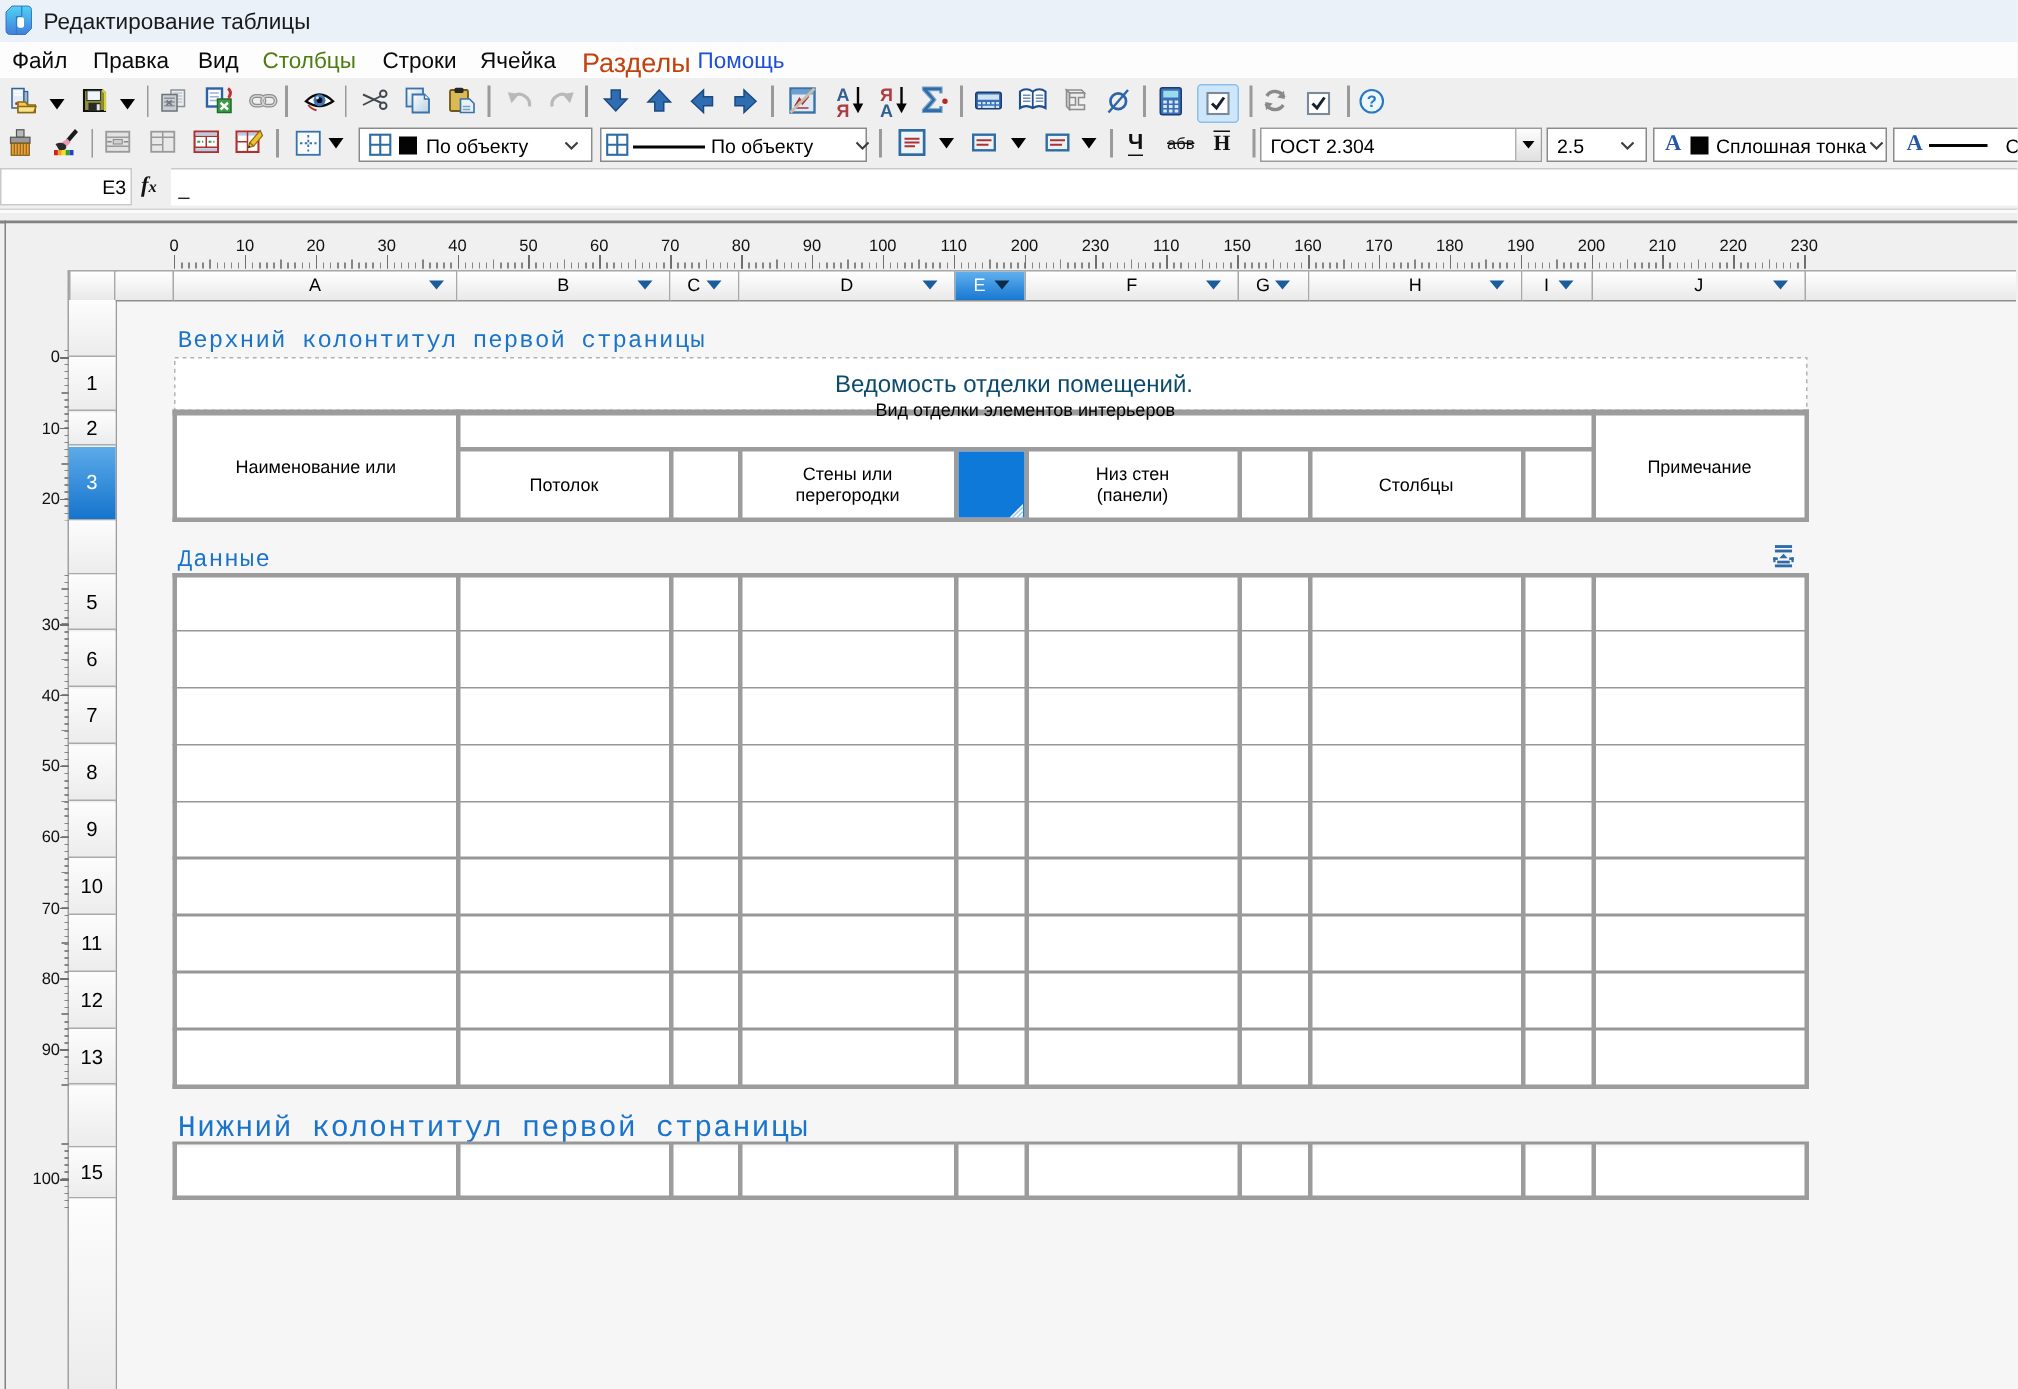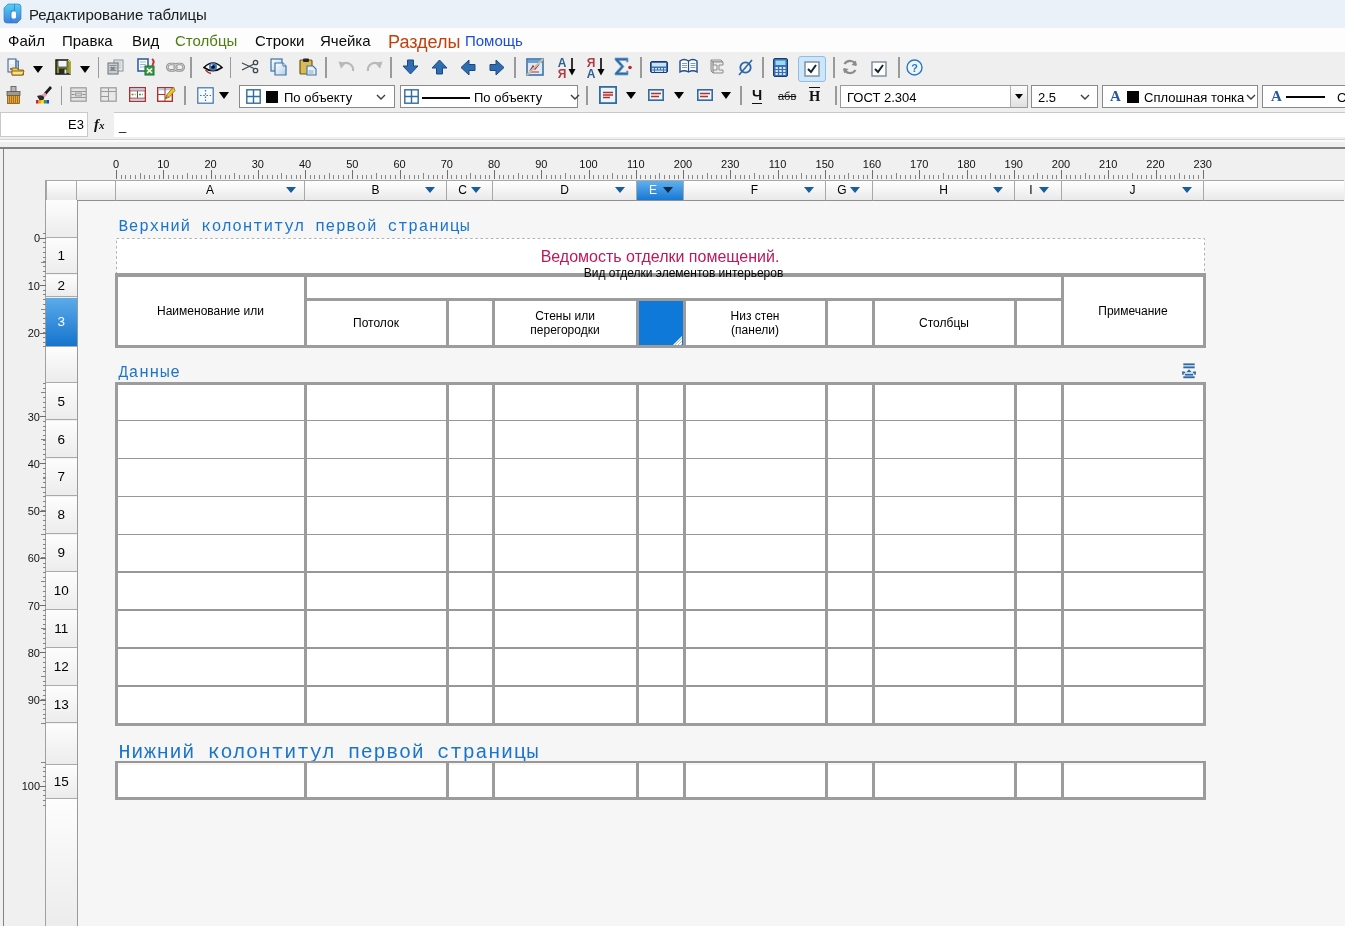--- a/index.html
+++ b/index.html
@@ -483,21 +483,21 @@
 <div class="rcell" style="top:765px;height:33.5px">15</div>
 <div class="rcell" style="top:799px;height:127px;border-bottom:none"></div>
 </div>
 <div id="canvas">
 
 <div class="ab mono" style="left:118.5px;top:217.5px;font-size:16px;letter-spacing:0.75px">Верхний колонтитул первой страницы</div>
 
 <svg class="ab" style="left:116px;top:238px" width="1089" height="36" viewBox="0 0 1089 36">
       <rect x="0.5" y="0.5" width="1088" height="35" fill="#fff" stroke="#b2b2b2" stroke-width="1" stroke-dasharray="2.6 2.6"></rect>
     </svg>
-<div class="ab ctr" style="left:116px;top:248px;width:1088px;font-size:16px;color:#be185d">Ведомость отделки помещений.</div>
+<div class="ab ctr" style="left:132px;top:248px;width:1088px;font-size:16px;color:#0c4a6e">Ведомость отделки помещений.</div>
 
 <div class="ab" style="left:117.5px;top:276px;width:1085px;height:69.5px;background:#fff"></div>
 <div class="hb" style="left:114.5px;top:273px;width:1091px;height:3.5px"></div>
 <div class="hb" style="left:303.5px;top:297.5px;width:760px"></div>
 <div class="hb" style="left:114.5px;top:345px;width:1091px"></div>
 <div class="vb" style="left:114.5px;top:273px;height:75px"></div>
 <div class="vb" style="left:303.5px;top:273px;height:75px"></div>
 <div class="vb" style="left:1060.5px;top:273px;height:75px"></div>
 <div class="vb" style="left:1202.5px;top:273px;height:75px"></div>
 <div class="vb" style="left:445.5px;top:297.5px;height:50.5px"></div>

